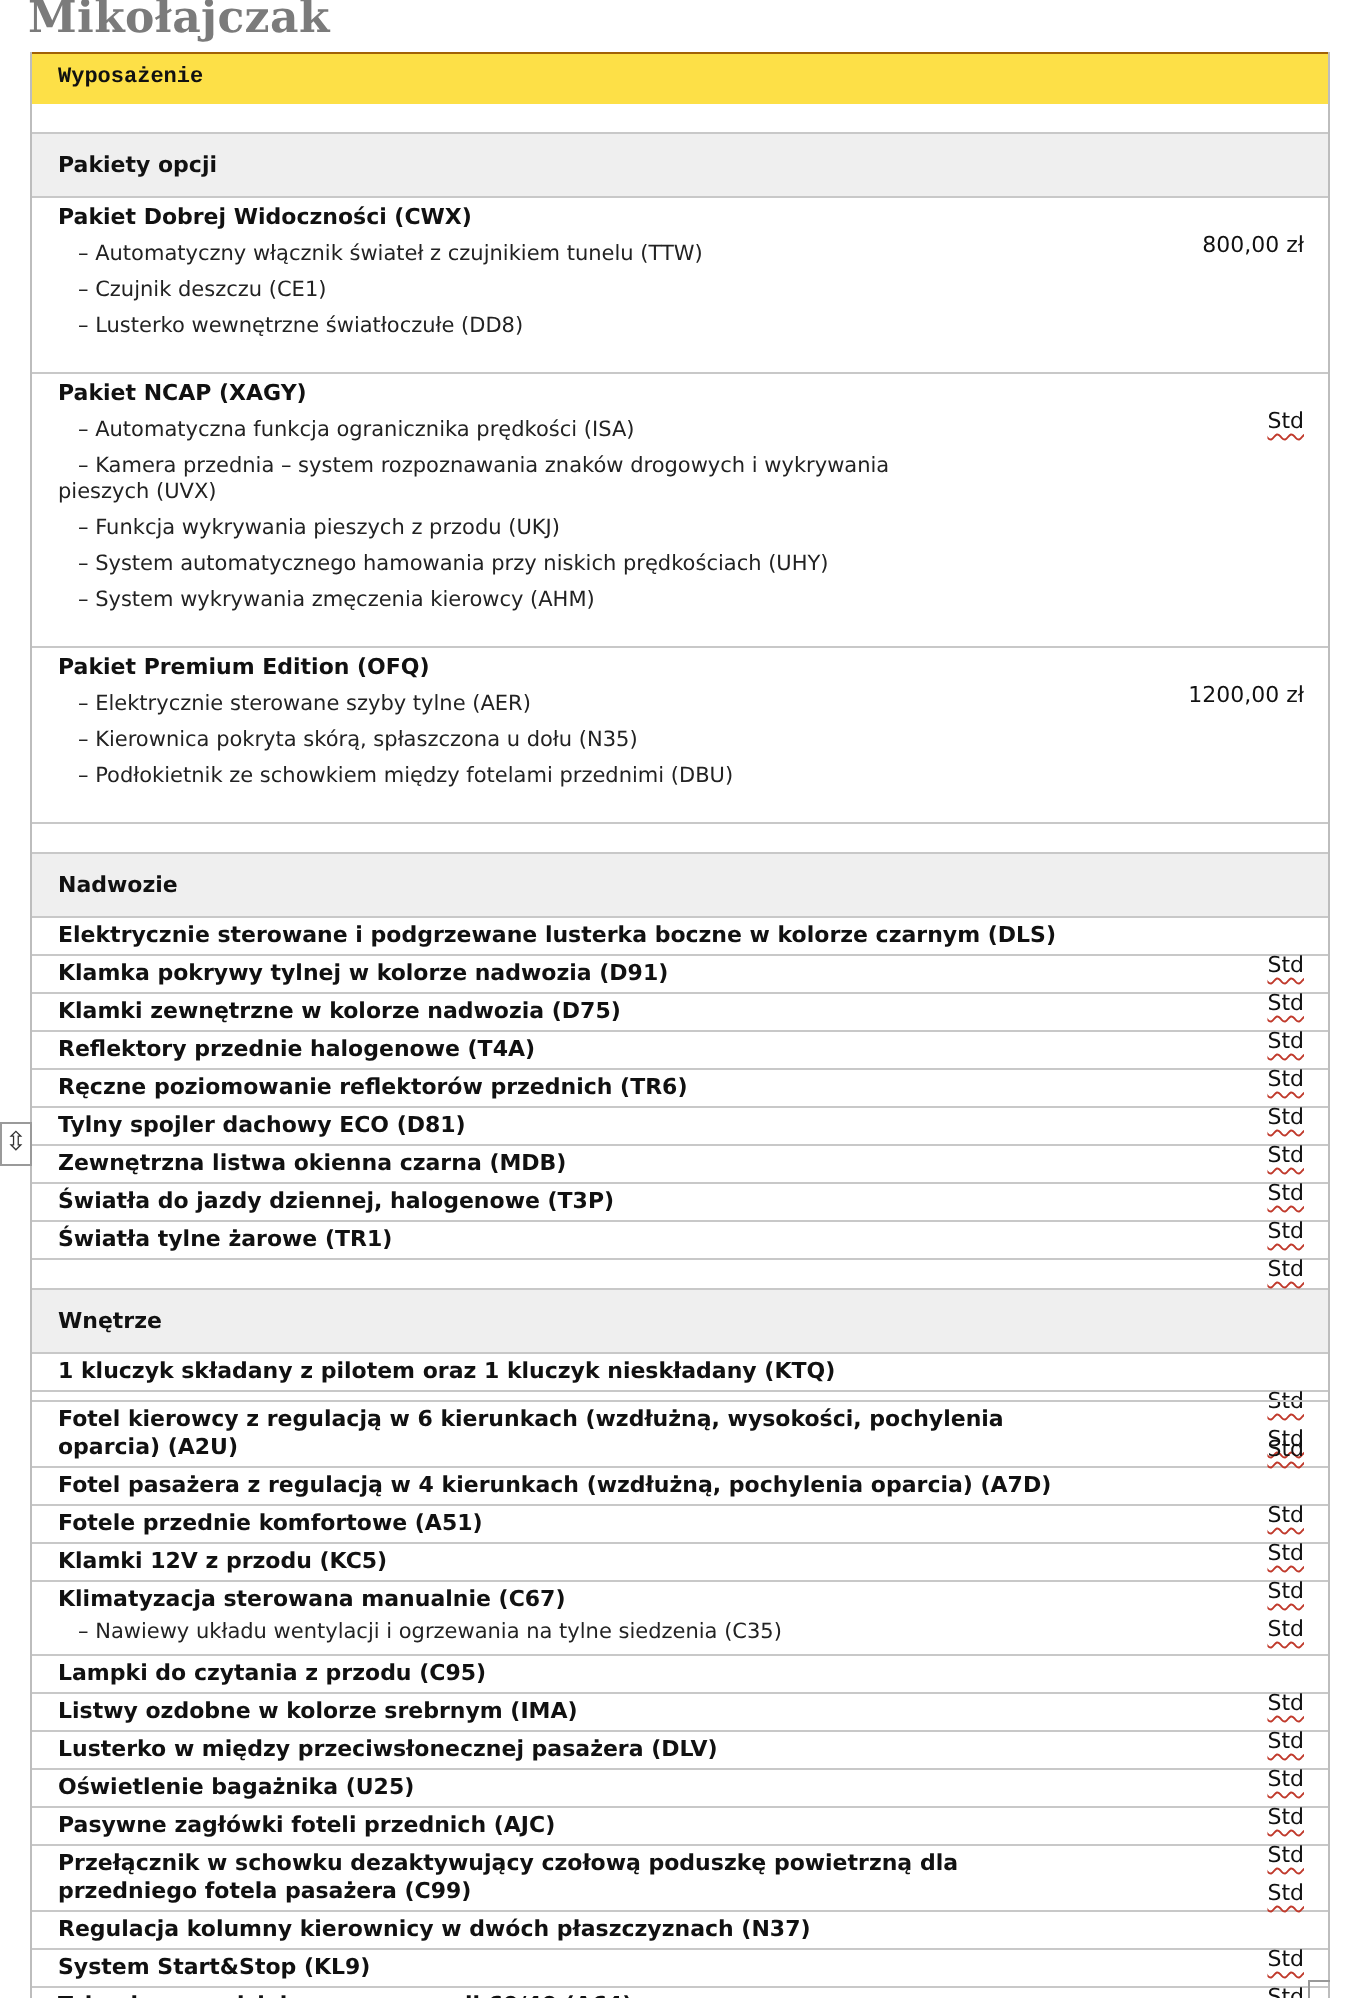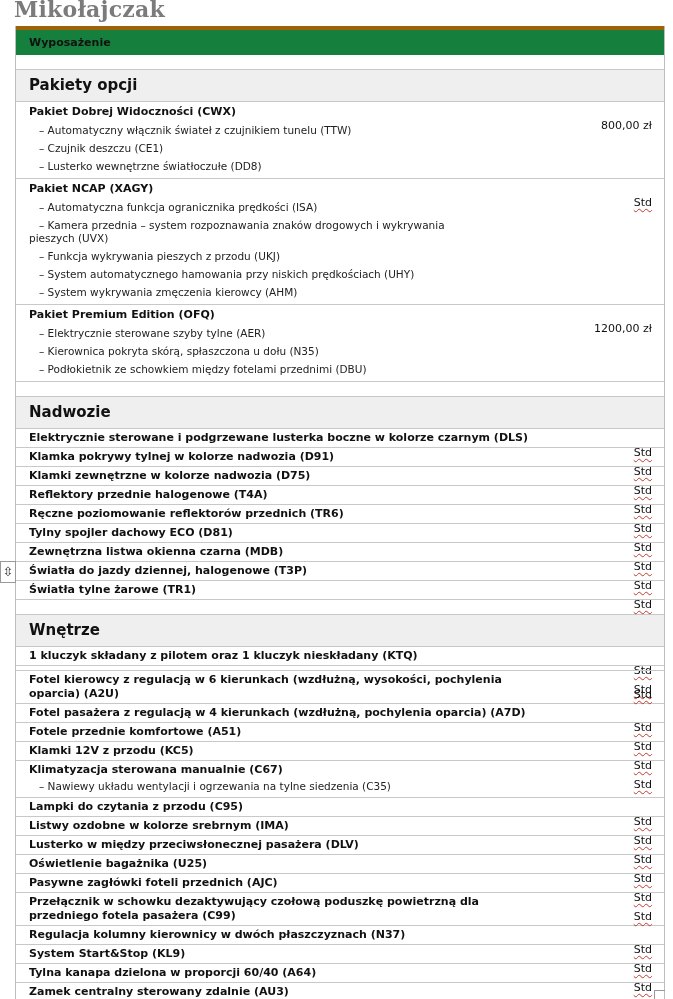--- a/index.html
+++ b/index.html
@@ -11,28 +11,29 @@
     position: absolute; left: 14px; top: -4px;
     font-family: "DejaVu Serif", serif; font-weight: bold;
     font-size: 22px; color: #7b7b7b; letter-spacing: 0.2px;
   }
   .sheet {
     position: absolute; left: 15px; top: 26px; width: 648px;
     border-left: 1px solid #bdbdbd; border-right: 1px solid #bdbdbd;
     border-bottom: 1px solid #bdbdbd;
   }
   .main-header {
-    background: #15803d; height: 25px; line-height: 25px;
+    background: #fde047; height: 25px; line-height: 25px;
     padding-left: 13px; font-weight: bold; font-size: 11px;
-    border-top: 4px solid #a16207;
+    border-top: 1px solid #a16207;
+    font-family: Liberation Mono, monospace;
   }
   .spacer { height: 14px; background: #fff; border-bottom: 1px solid #c8c8c8; }
   .section-header {
     background: #efefef; height: 31px; line-height: 31px;
-    padding-left: 13px; font-weight: bold; font-size: 15px;
+    padding-left: 13px; font-weight: bold; font-size: 11px;
     border-bottom: 1px solid #c8c8c8;
   }
   .row {
     position: relative; border-bottom: 1px solid #c8c8c8;
     padding: 2px 12px 2px 13px;
   }
   .row .title {
     font-weight: bold; font-size: 11px; line-height: 14px;
     width: 510px;
   }
@@ -42,21 +43,21 @@
   }
   .row .price.std {
     text-decoration: underline wavy #c0392b; text-decoration-thickness: 1px;
     text-underline-offset: 2px;
   }
   .sub {
     font-size: 10.5px; line-height: 13px; padding: 3px 0 2px 10px;
     width: 440px; color: #222;
   }
   .sub.wrap { padding-left: 0; text-indent: 10px; }
-  .pkg { padding-top: 3px; padding-bottom: 3px; }
+  .pkg { padding-top: 3px; padding-bottom: 14px; }
   .pkg .title { margin-bottom: 2px; }
   .move-handle {
     position: absolute; left: 0; top: 561px; width: 14px; height: 20px;
     border: 1px solid #9a9a9a; background: #fff;
     font-size: 13px; line-height: 20px; text-align: center; color: #333;
   }
   .corner-tick {
     position: absolute; right: 8px; bottom: 0; width: 10px; height: 8px;
     border-top: 1px solid #999; border-left: 1px solid #999;
   }

